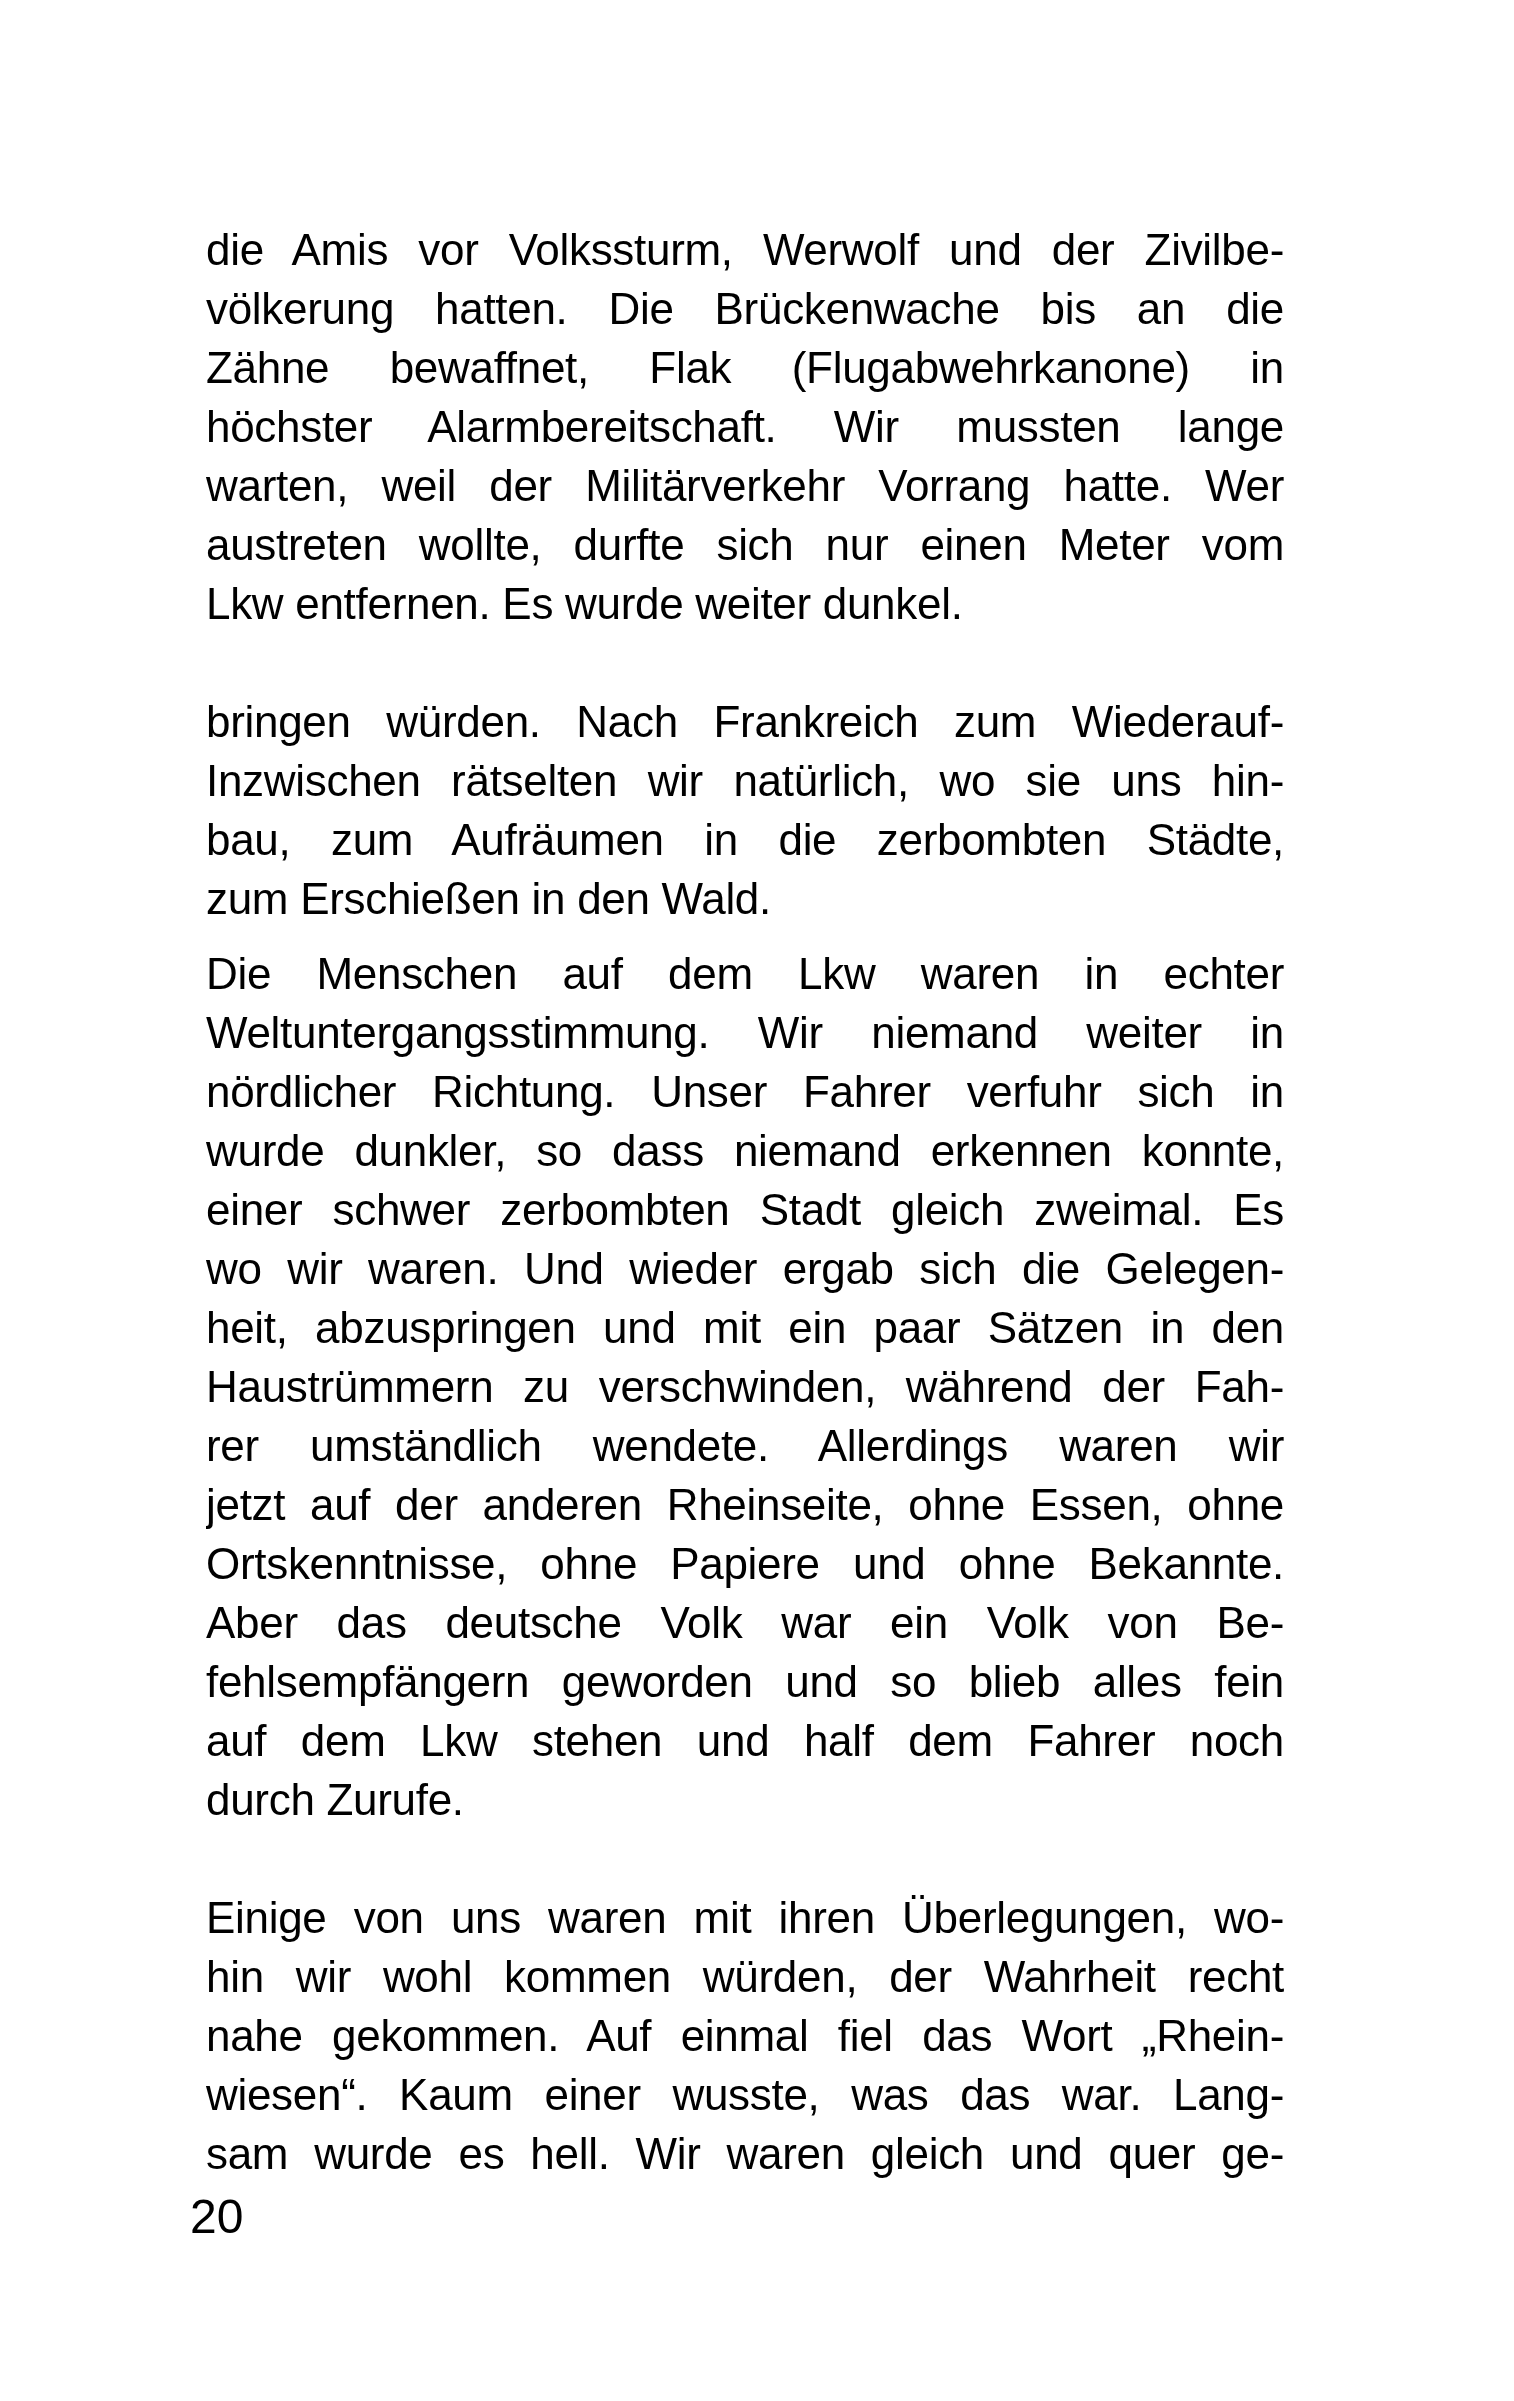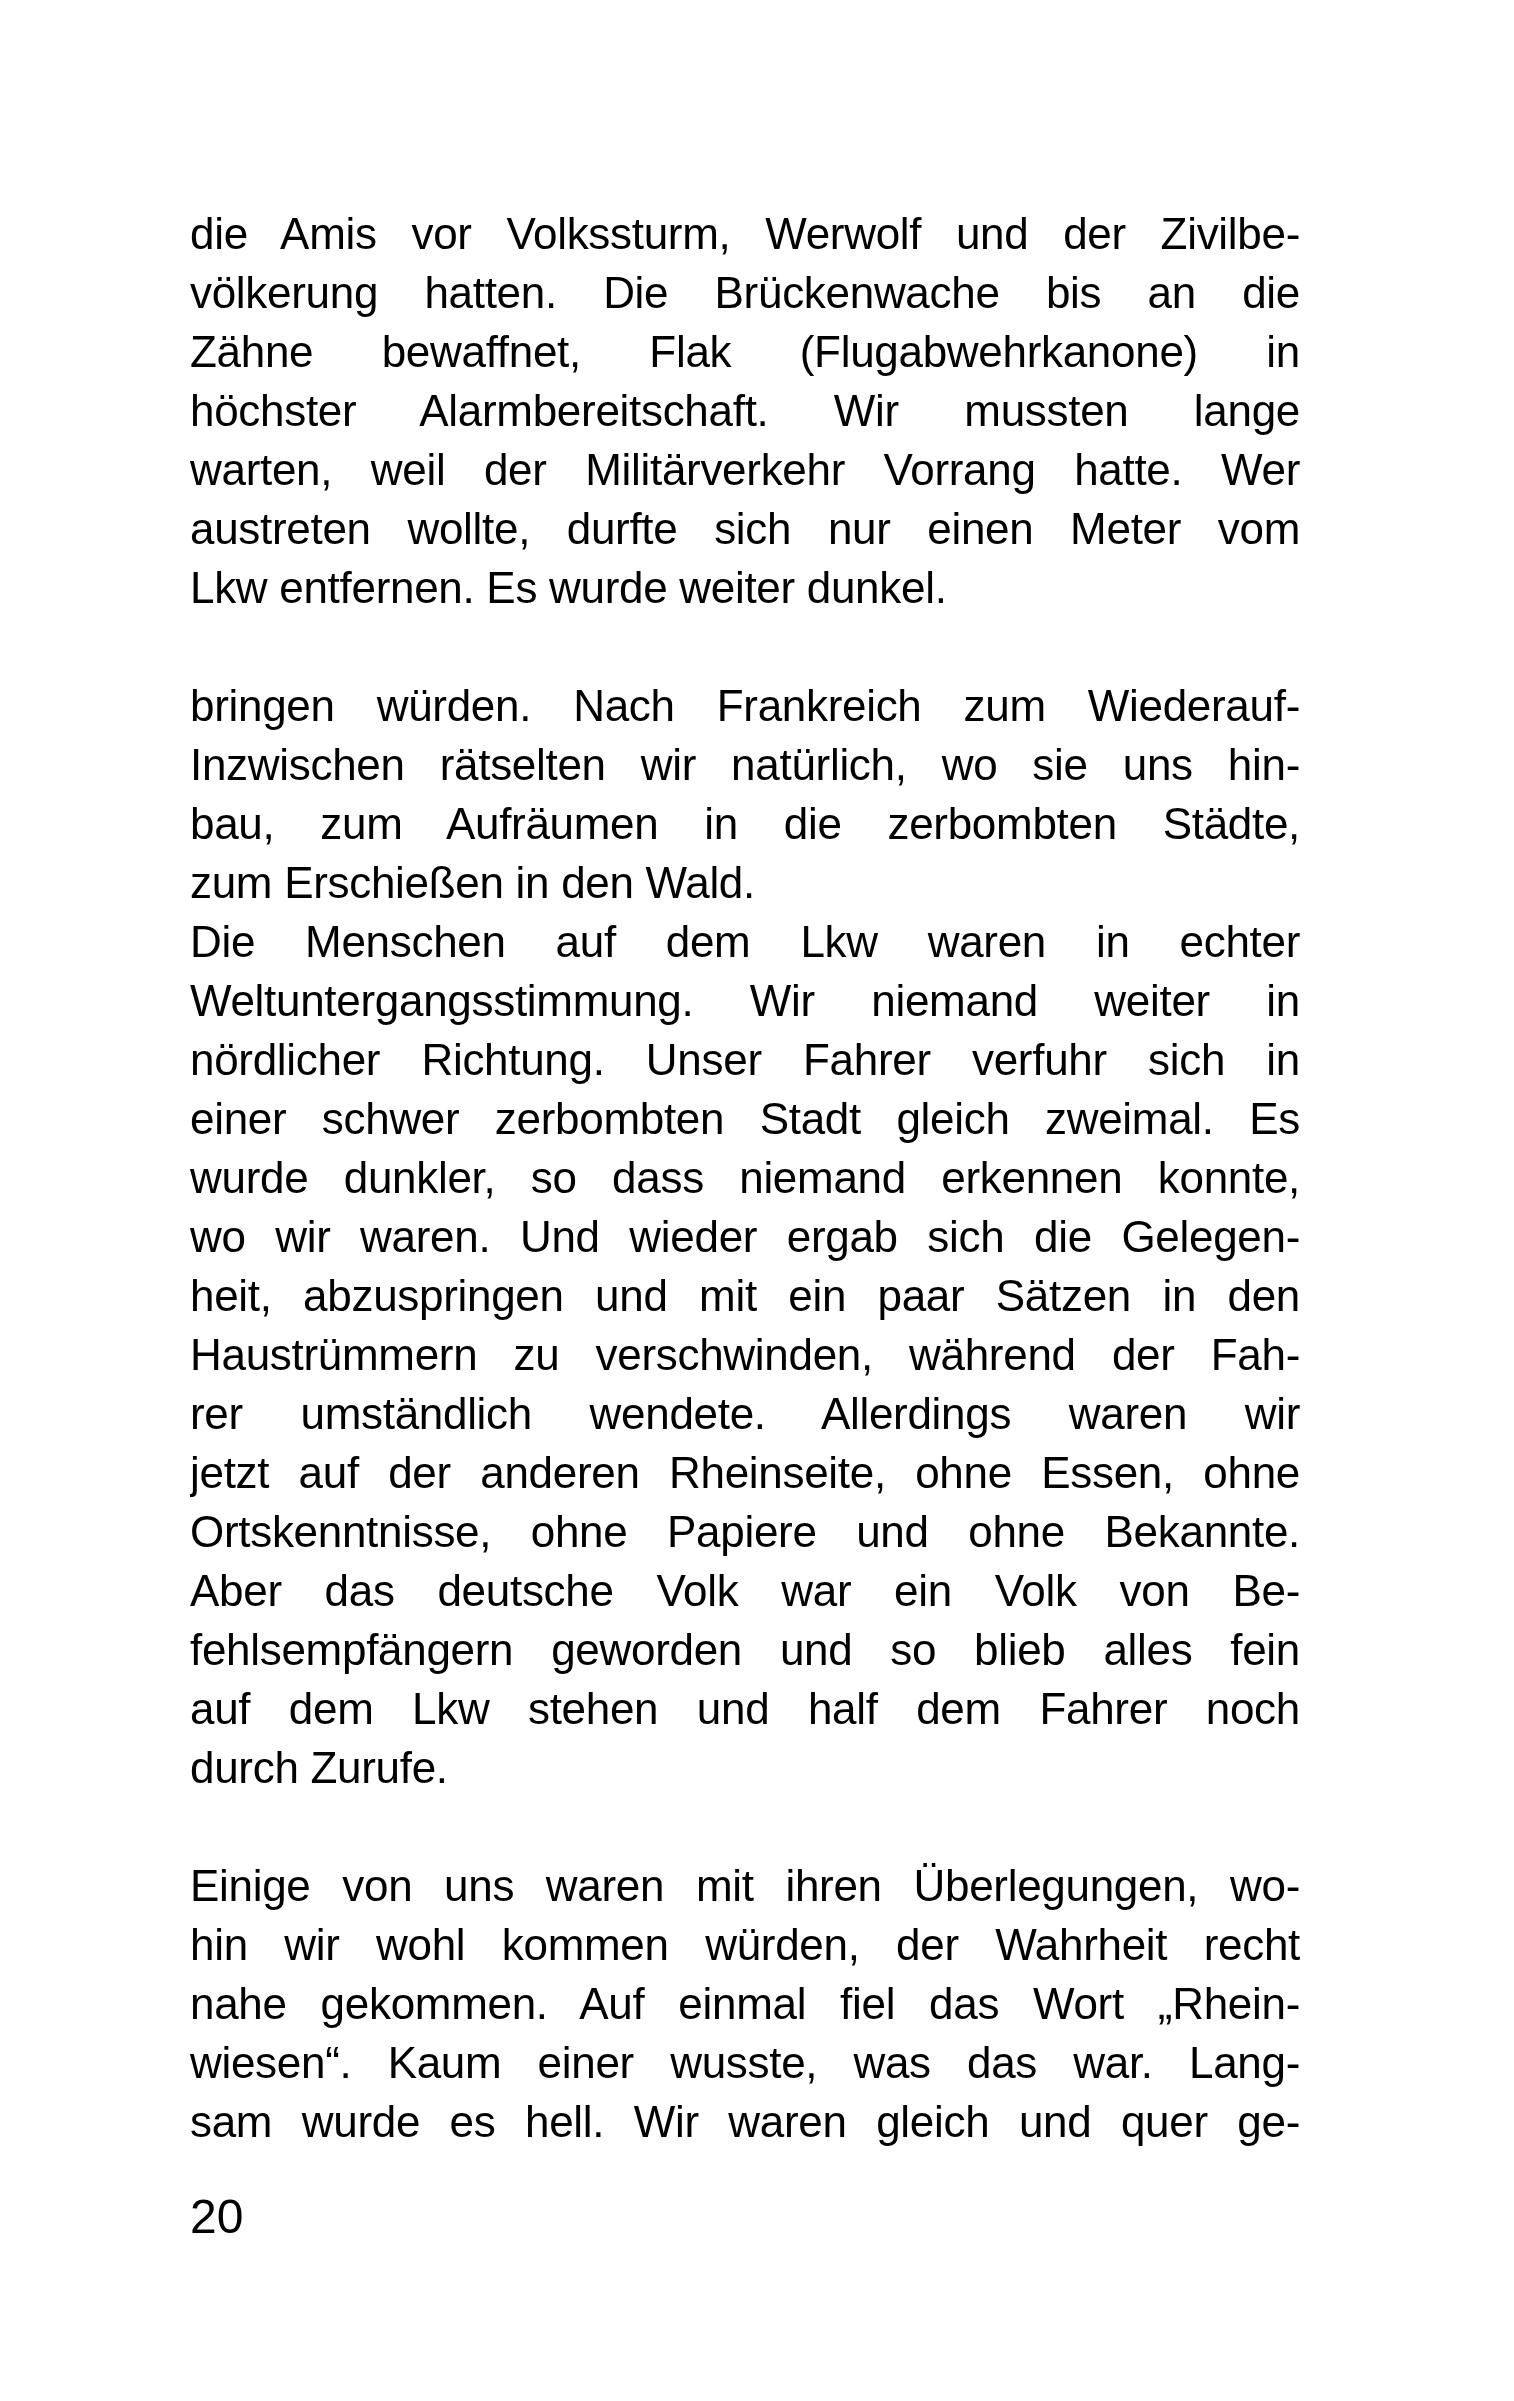--- a/index.html
+++ b/index.html
@@ -18,21 +18,21 @@
   }
   .text-block {
     position: absolute;
     left: 190px;
     top: 204px;
     width: 1110px;
     font-size: 44px;
     line-height: 59px;
     letter-spacing: -0.3px;
   }
-  .paragraph { margin: 0; padding: 0; }
+  .paragraph { margin: 16px; padding: 0; }
   .paragraph.gap { margin-top: 59px; }
   .line {
     height: 59px;
     overflow: hidden;
     text-align: justify;
     text-align-last: justify;
     white-space: normal;
   }
   
   .line::after {
@@ -71,22 +71,22 @@
       <div class="paragraph gap">
         <div class="line">bringen würden. Nach Frankreich zum Wiederauf-</div>
         <div class="line">Inzwischen rätselten wir natürlich, wo sie uns hin-</div>
         <div class="line">bau, zum Aufräumen in die zerbombten Städte,</div>
         <div class="line last">zum Erschießen in den Wald.</div>
       </div>
       <div class="paragraph">
         <div class="line">Die Menschen auf dem Lkw waren in echter</div>
         <div class="line">Weltuntergangsstimmung. Wir niemand weiter in</div>
         <div class="line">nördlicher Richtung. Unser Fahrer verfuhr sich in</div>
+        <div class="line">wurde dunkler, so dass niemand erkennen konnte,</div>
         <div class="line">einer schwer zerbombten Stadt gleich zweimal. Es</div>
-        <div class="line">wurde dunkler, so dass niemand erkennen konnte,</div>
         <div class="line">wo wir waren. Und wieder ergab sich die Gelegen-</div>
         <div class="line">heit, abzuspringen und mit ein paar Sätzen in den</div>
         <div class="line">Haustrümmern zu verschwinden, während der Fah-</div>
         <div class="line">rer umständlich wendete. Allerdings waren wir</div>
         <div class="line">jetzt auf der anderen Rheinseite, ohne Essen, ohne</div>
         <div class="line">Ortskenntnisse, ohne Papiere und ohne Bekannte.</div>
         <div class="line">Aber das deutsche Volk war ein Volk von Be-</div>
         <div class="line">fehlsempfängern geworden und so blieb alles fein</div>
         <div class="line">auf dem Lkw stehen und half dem Fahrer noch</div>
         <div class="line last">durch Zurufe.</div>

